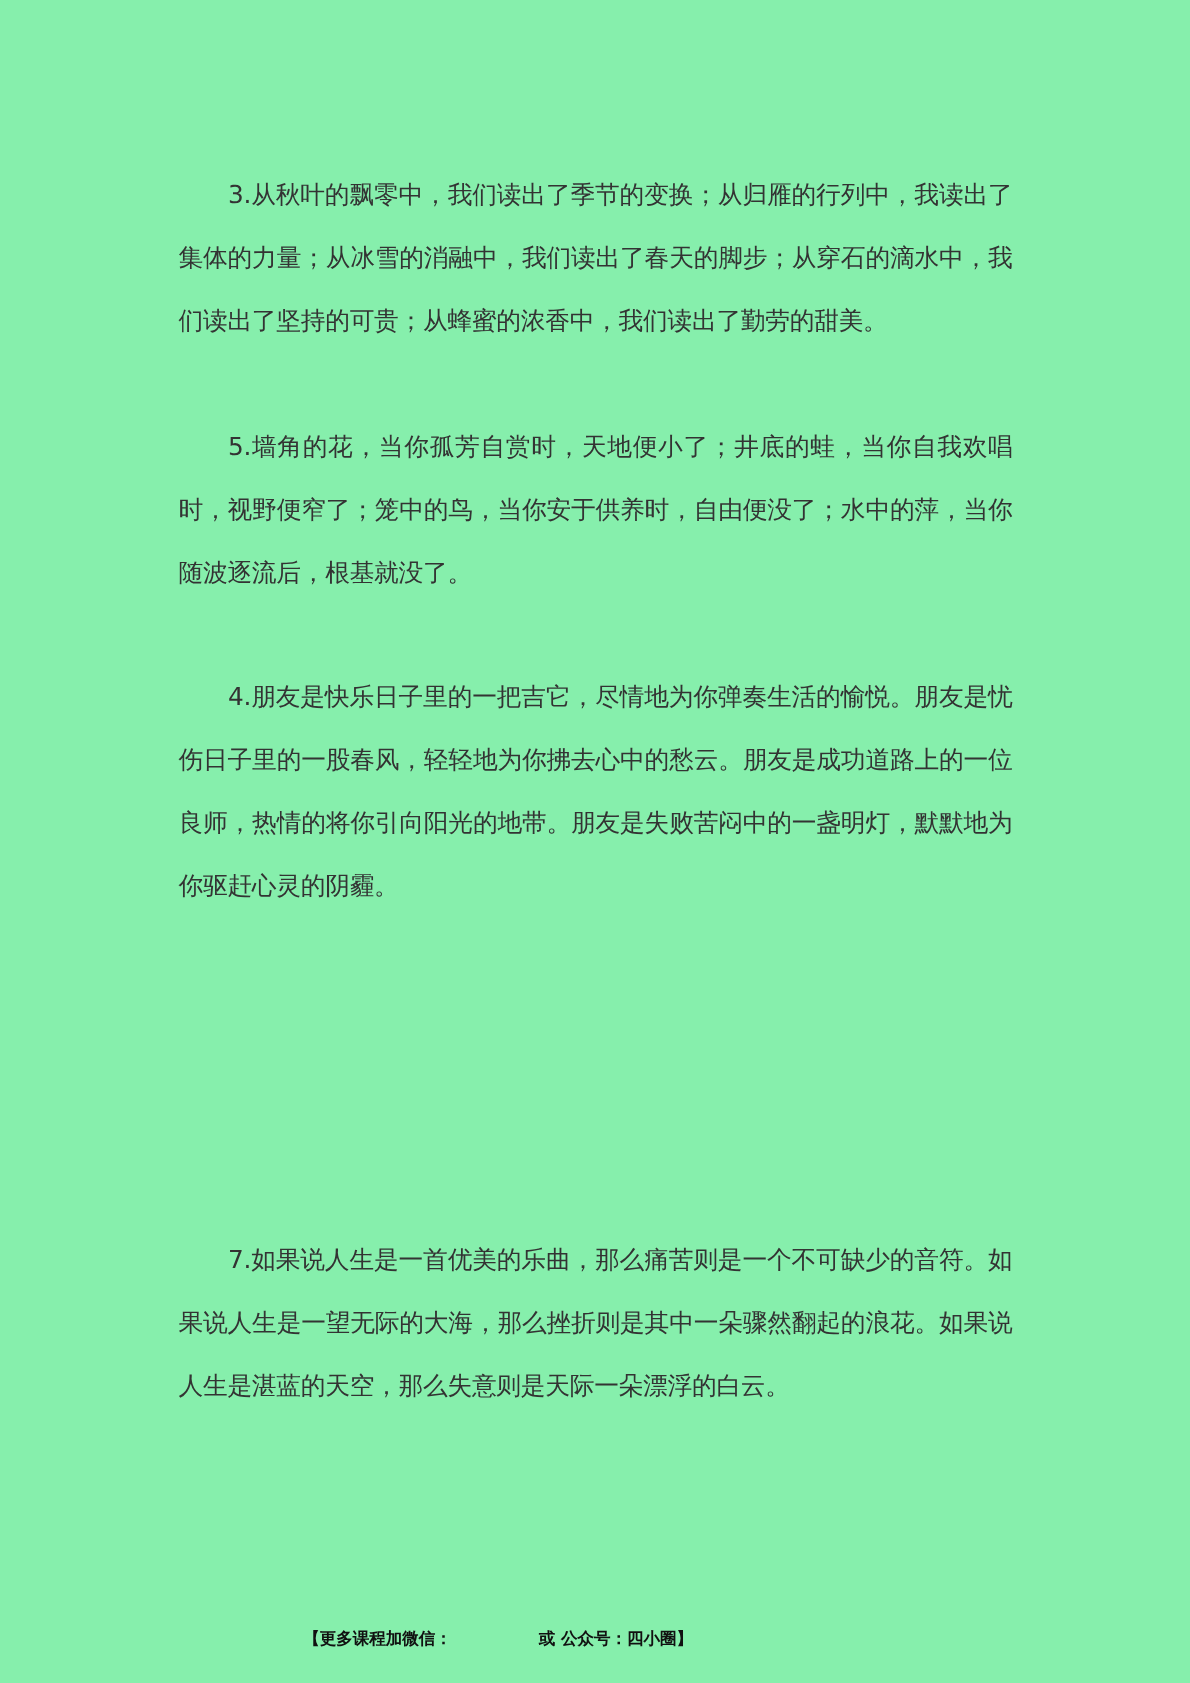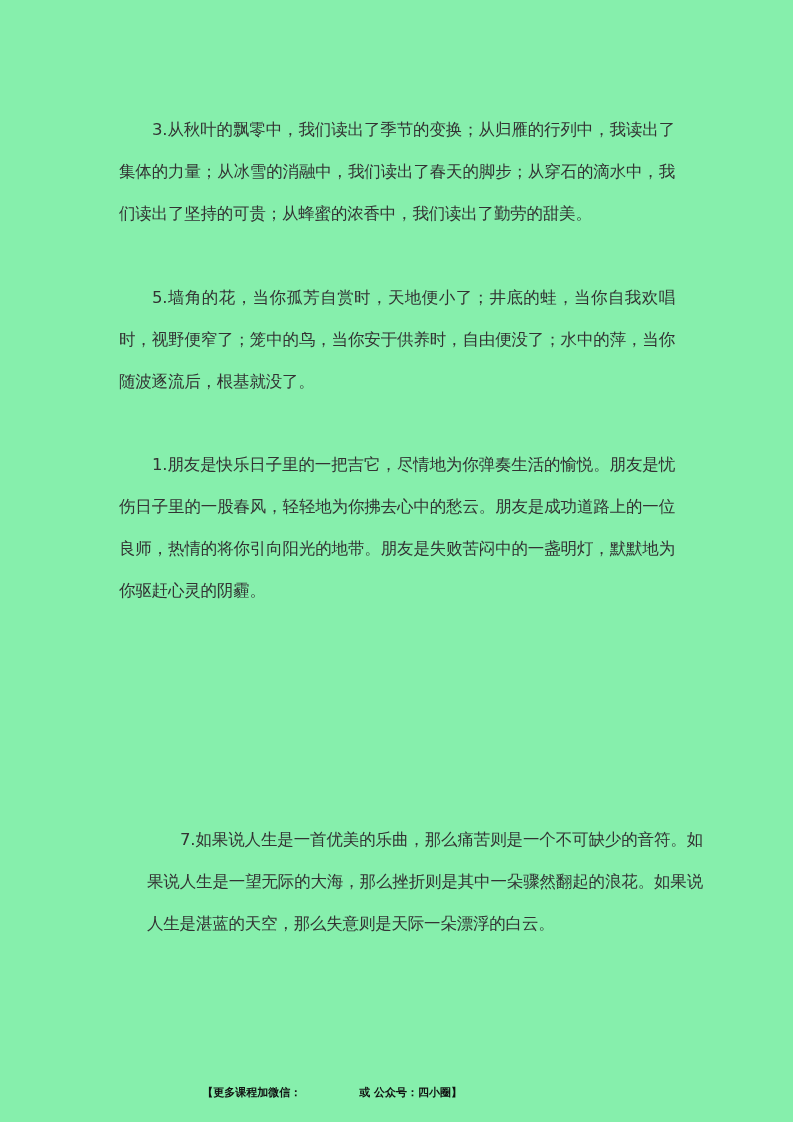--- a/index.html
+++ b/index.html
@@ -30,21 +30,21 @@
       line-height: 42px;
       text-indent: 33px;
       text-align: justify;
       letter-spacing: -0.2px;
       margin: 0;
     }
     #p3 { top: 109px; }
     #p4 { top: 277px; }
     #p5 { top: 444px; }
     #p6 { top: 652px; }
-    #p7 { top: 819px; margin-left: 28px; }
+    #p7 { top: 819px; }
 
     .footer {
       position: absolute;
       top: 1072px;
       left: 0;
       width: 649px;
       text-align: center;
       font-size: 11px;
       font-weight: bold;
       color: #111;
@@ -54,19 +54,19 @@
       display: inline-block;
       width: 58px;
     }
   </style>
 </head>
 <body>
 
 <div class="page">
   <p class="para" id="p3">3.从秋叶的飘零中，我们读出了季节的变换；从归雁的行列中，我读出了集体的力量；从冰雪的消融中，我们读出了春天的脚步；从穿石的滴水中，我们读出了坚持的可贵；从蜂蜜的浓香中，我们读出了勤劳的甜美。</p>
   <p class="para" id="p4">5.墙角的花，当你孤芳自赏时，天地便小了；井底的蛙，当你自我欢唱时，视野便窄了；笼中的鸟，当你安于供养时，自由便没了；水中的萍，当你随波逐流后，根基就没了。</p>
-  <p class="para" id="p5">1.朋友是快乐日子里的一把吉它，尽情地为你弹奏生活的愉悦。朋友是忧伤日子里的一股春风，轻轻地为你拂去心中的愁云。朋友是成功道路上的一位良师，热情的将你引向阳光的地带。朋友是失败苦闷中的一盏明灯，默默地为你驱赶心灵的阴霾。</p>
+  <p class="para" id="p5">4.朋友是快乐日子里的一把吉它，尽情地为你弹奏生活的愉悦。朋友是忧伤日子里的一股春风，轻轻地为你拂去心中的愁云。朋友是成功道路上的一位良师，热情的将你引向阳光的地带。朋友是失败苦闷中的一盏明灯，默默地为你驱赶心灵的阴霾。</p>
   <p class="para" id="p7">7.如果说人生是一首优美的乐曲，那么痛苦则是一个不可缺少的音符。如果说人生是一望无际的大海，那么挫折则是其中一朵骤然翻起的浪花。如果说人生是湛蓝的天空，那么失意则是天际一朵漂浮的白云。</p>
 
   <div class="footer">
     <span>【更多课程加微信：</span><span class="gap"></span><span>或 公众号：四小圈】</span>
   </div>
 </div>
 
 </body></html>

